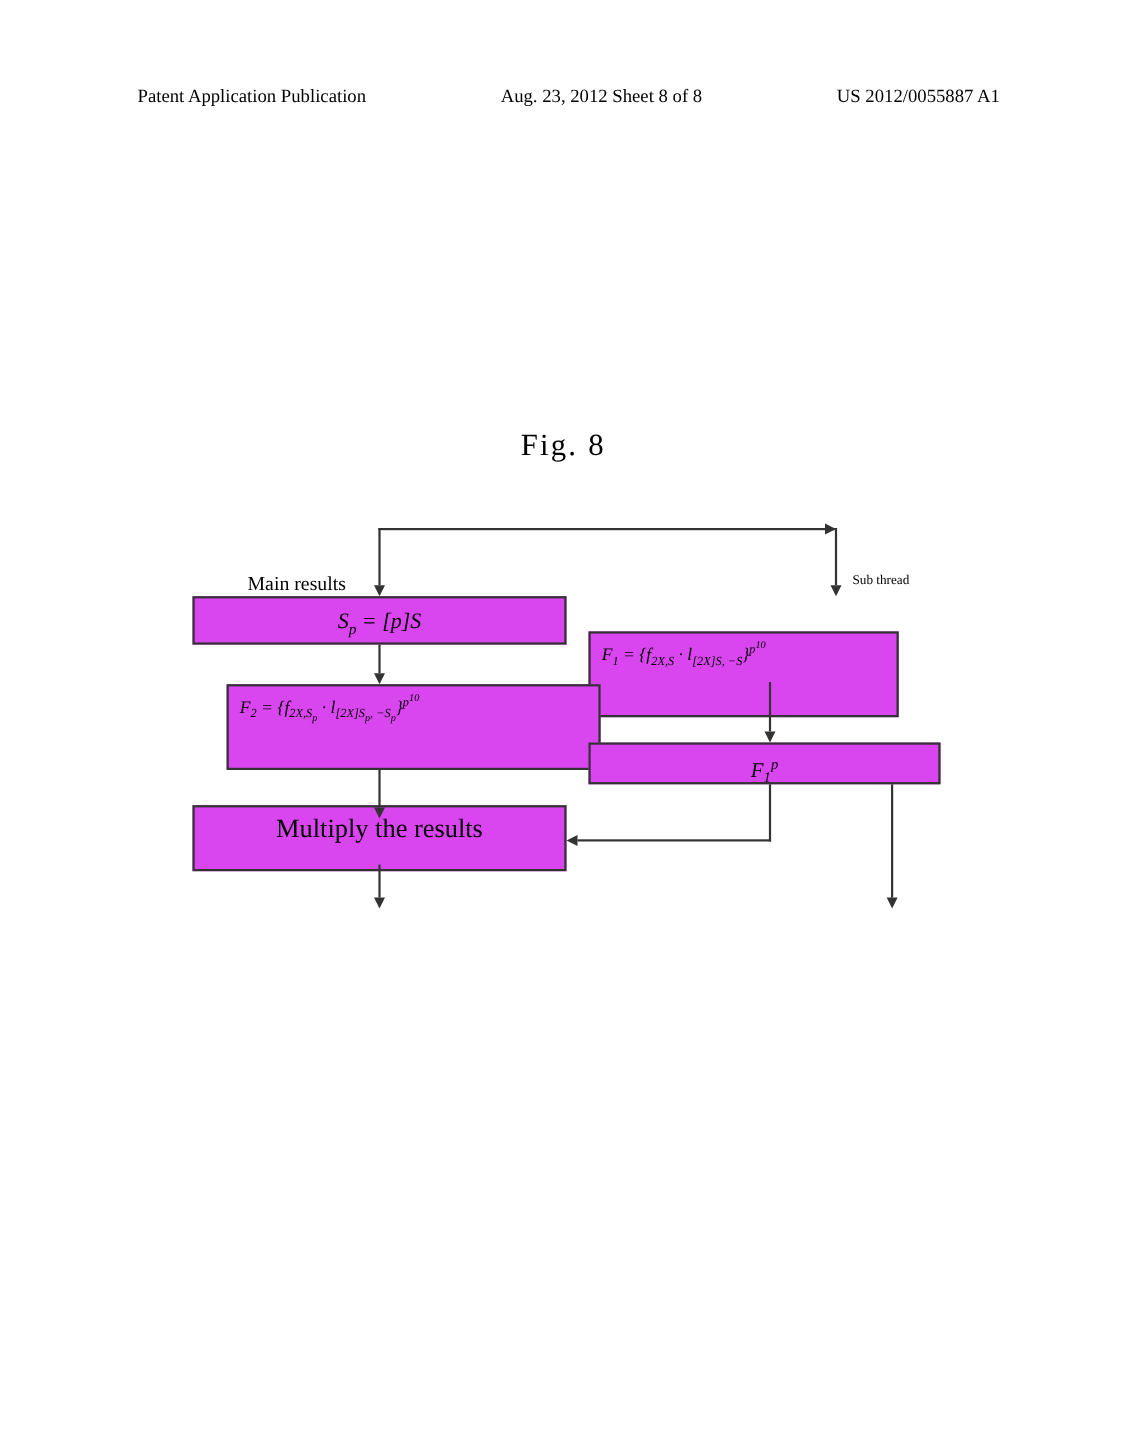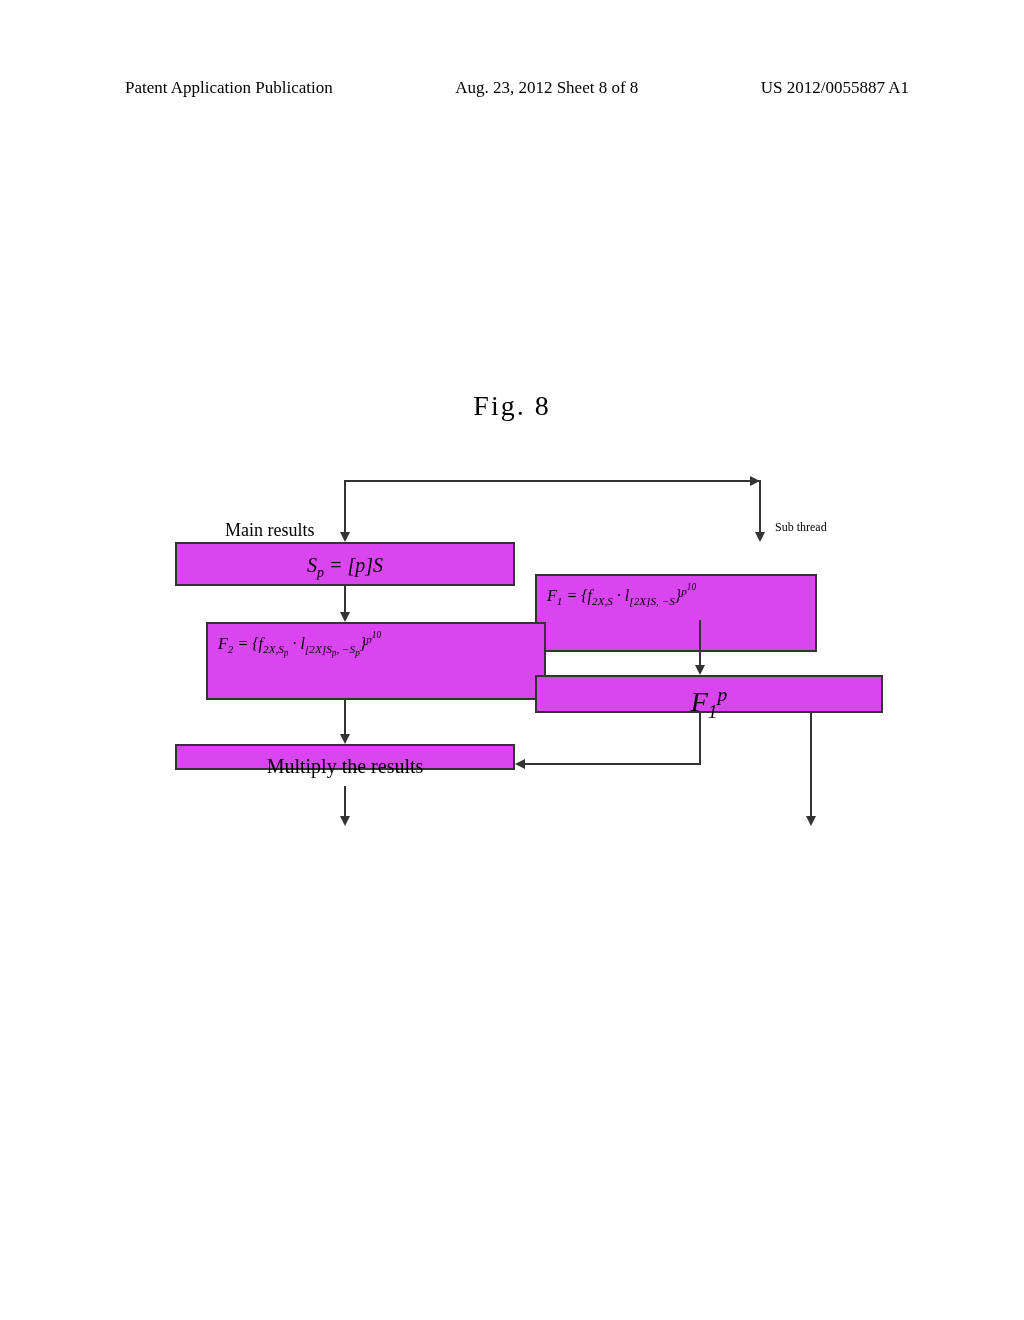--- a/index.html
+++ b/index.html
@@ -86,31 +86,31 @@
       width: 282px;
       height: 78px;
       font-size: 16px;
       text-align: left;
       padding: 6px 10px;
       margin-top: 32px;
     }
     .box-f1p {
       top: 215px;
       left: 380px;
-      width: 348px;
+      width: 320px;
       height: 38px;
-      font-size: 28px;
+      font-size: 19px;
       line-height: 20px;
     }
     .box-multiply {
-      top: 284px;
+      top: 272px;
       left: 20px;
       width: 340px;
-      height: 26px;
-      font-size: 20px;
+      height: 60px;
+      font-size: 24px;
       font-style: normal;
       line-height: 24px;
     }
     .arrow-line-v {
       position: absolute;
       width: 2px;
       background: #333;
     }
     .arrow-line-h {
       position: absolute;

